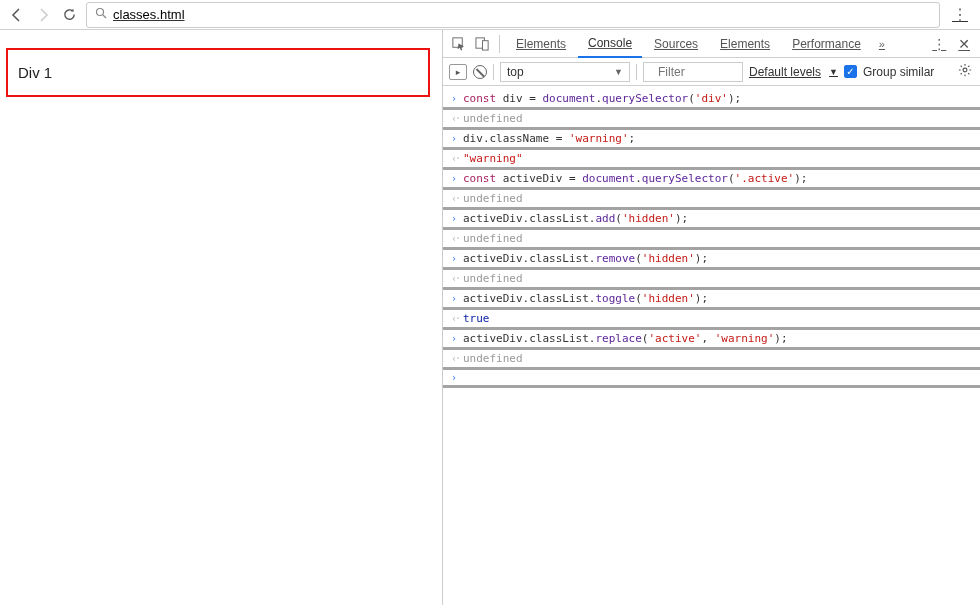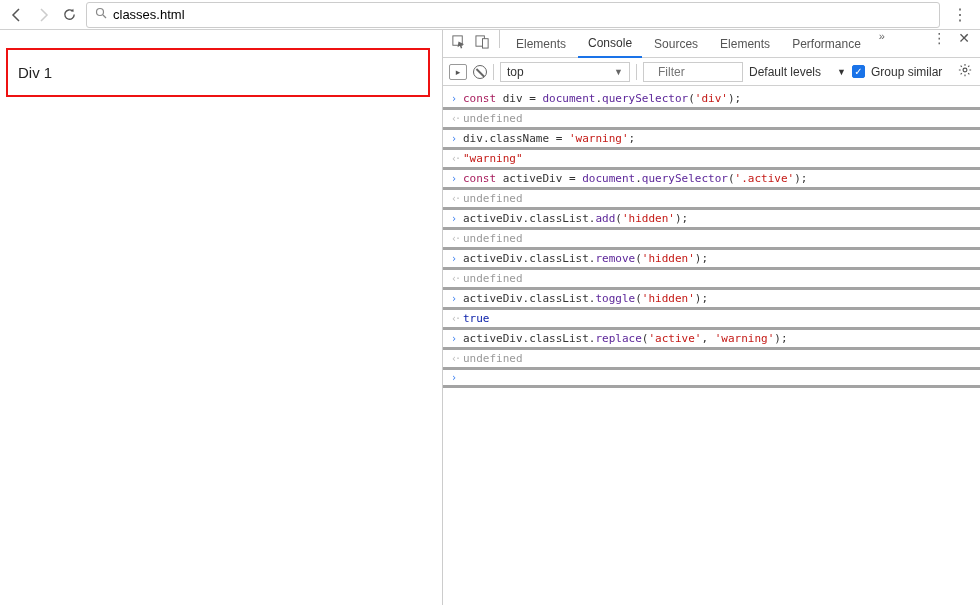--- a/index.html
+++ b/index.html
@@ -10,20 +10,21 @@
     background: #fff;
   }
   
   .addrbar {
     display: flex;
     align-items: center;
     height: 30px;
     padding: 0 8px;
     border-bottom: 1px solid #d0d0d0;
     gap: 8px;
+    text-decoration: underline;
   }
   .nav-icon {
     width: 18px; height: 18px;
     display: flex; align-items: center; justify-content: center;
     color: #666;
     cursor: default;
   }
   .nav-icon.enabled { color: #444; cursor: pointer; }
   .nav-icon.disabled { color: #bbb; }
   .addr-field {
@@ -65,25 +66,27 @@
   .devtools {
     flex: 1;
     display: flex;
     flex-direction: column;
     background: #fff;
   }
   
   .dt-tabs {
     height: 28px;
     display: flex;
+    align-items: center;
     border-bottom: 1px solid #d0d0d0;
     padding: 0 4px;
     gap: 2px;
     font-size: 12px;
     color: #555;
+    text-decoration: underline;
   }
   .dt-tabs .iconbtn {
     width: 22px; height: 22px;
     display: flex; align-items: center; justify-content: center;
     cursor: pointer;
     color: #666;
   }
   .tab {
     padding: 0 10px;
     height: 28px;
@@ -125,21 +128,21 @@
   .ctx-select {
     border: 1px solid #ccc; height: 20px; min-width: 130px;
     display:flex; align-items:center; justify-content:space-between;
     padding: 0 6px; font-size: 12px; cursor:pointer;
   }
   .ctx-select .tri { font-size: 9px; color:#666; }
   .filter {
     border: 1px solid #ccc; height: 20px; width: 100px;
     font-size: 12px; padding: 0 14px; outline:none;
   }
-  .con-toolbar .levels { cursor:pointer; display:flex; align-items:center; gap:16px; }
+  .con-toolbar .levels { cursor:pointer; display:flex; align-items:center; gap:8px;text-decoration:underline; }
   .con-toolbar .levels .tri { font-size: 9px; }
   .cb {
     width: 13px; height: 13px; border:1px solid #1a73e8; background:#1a73e8;
     border-radius:2px; display:flex; align-items:center; justify-content:center;
     color:#fff; font-size:10px; cursor:pointer;
   }
   .con-toolbar .spacer2 { flex:1; }
   .gear { font-size:14px; color:#555; cursor:pointer; padding: 0 2px;}
   
   .console-body {

